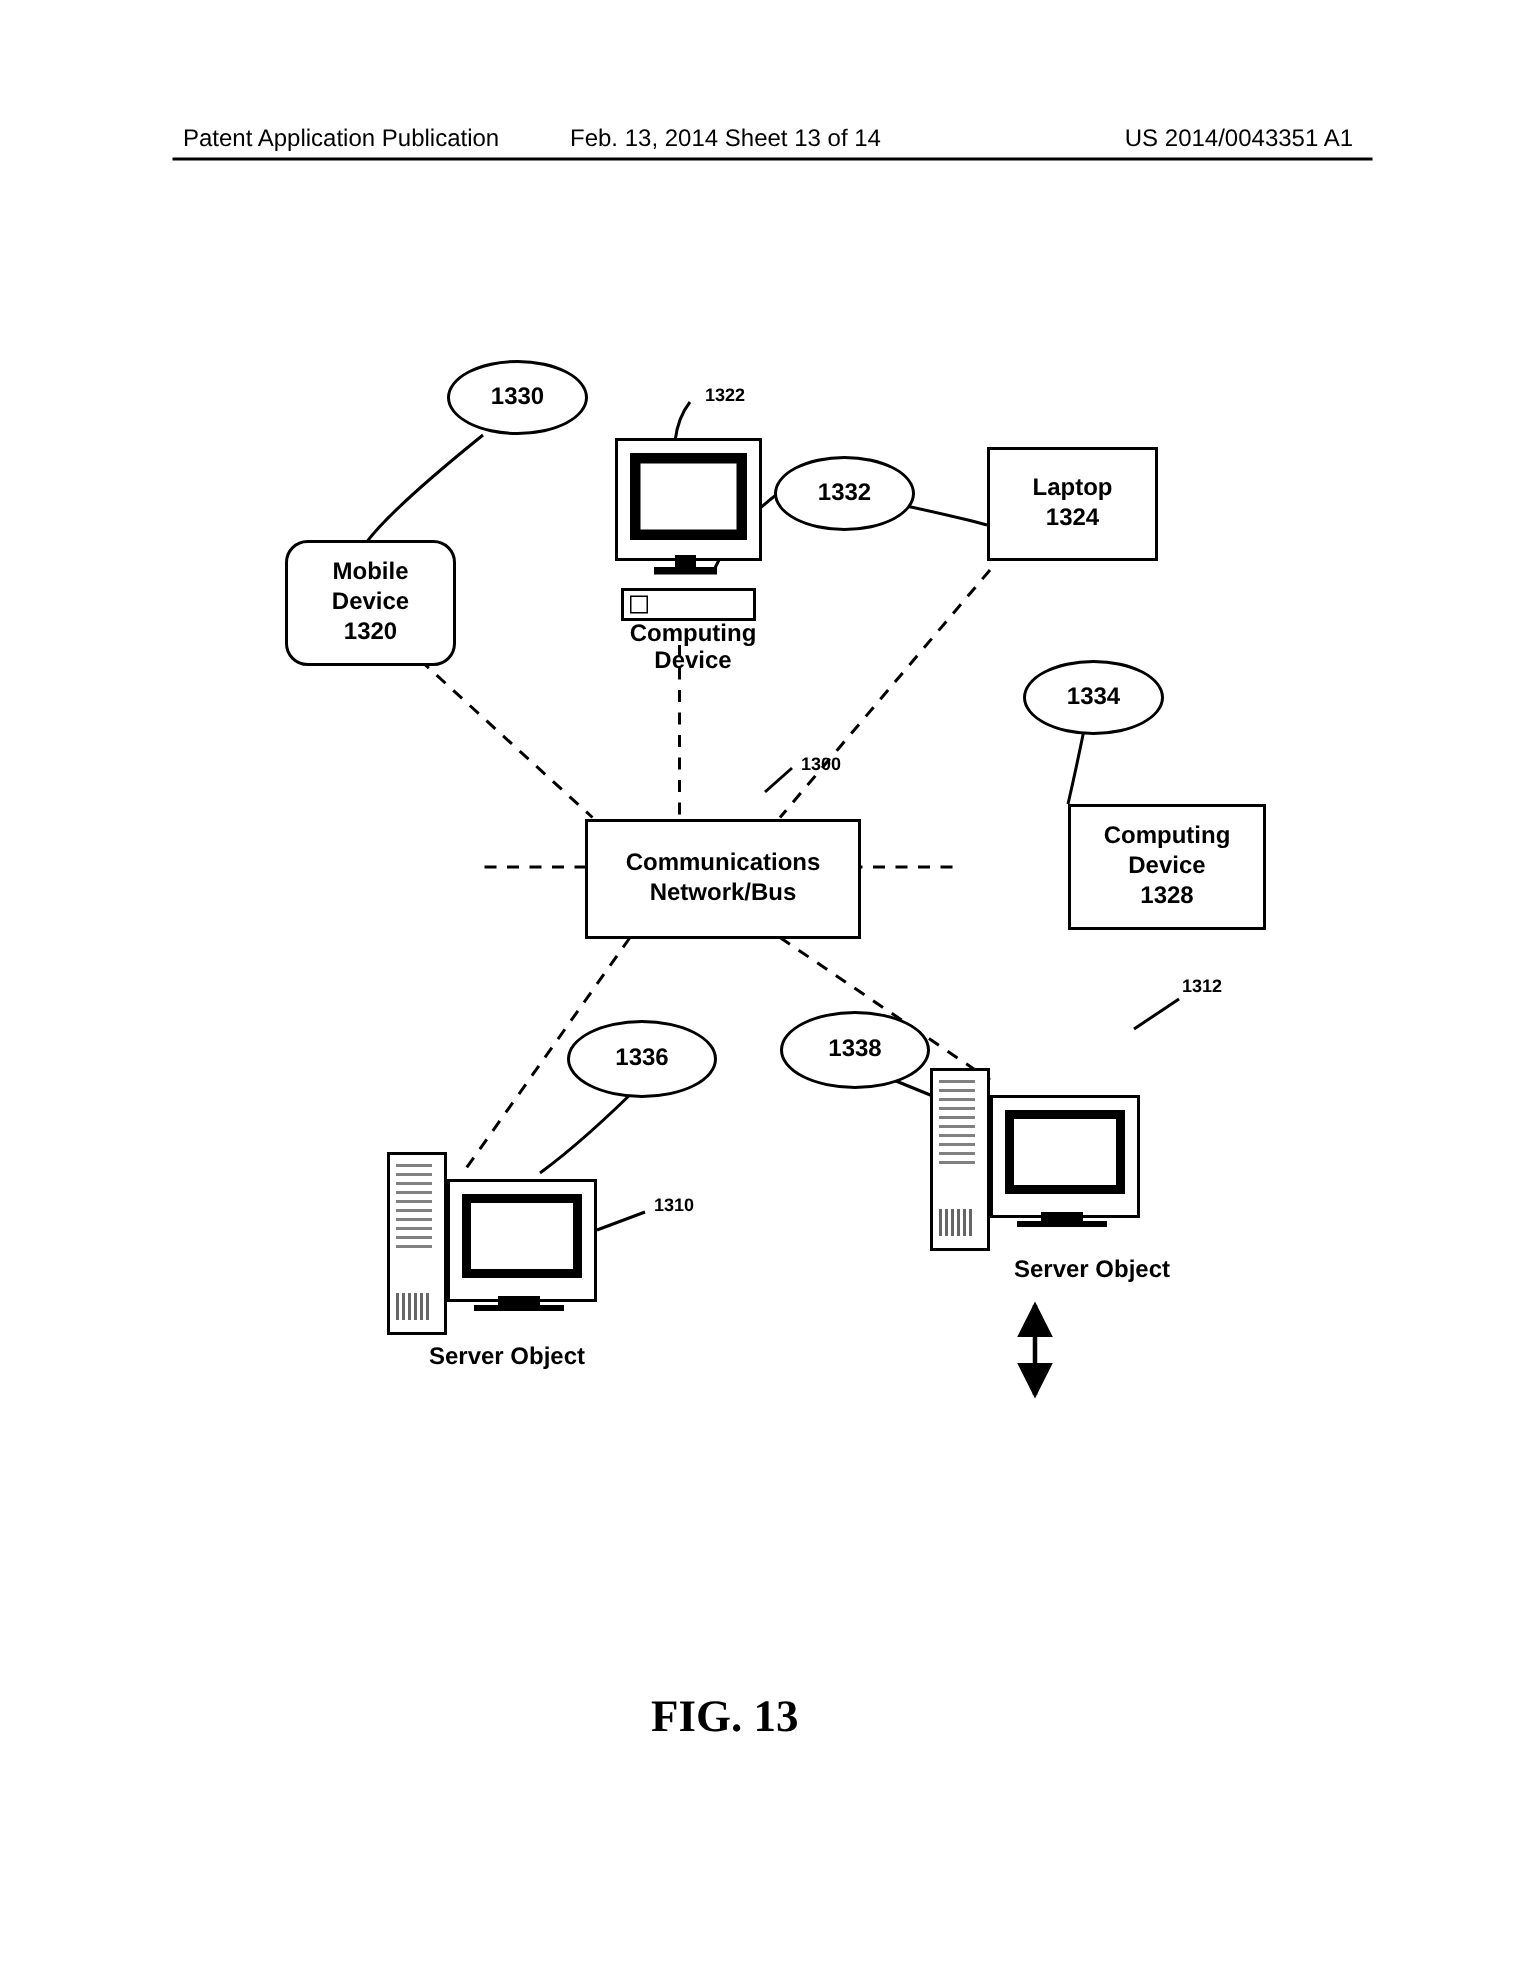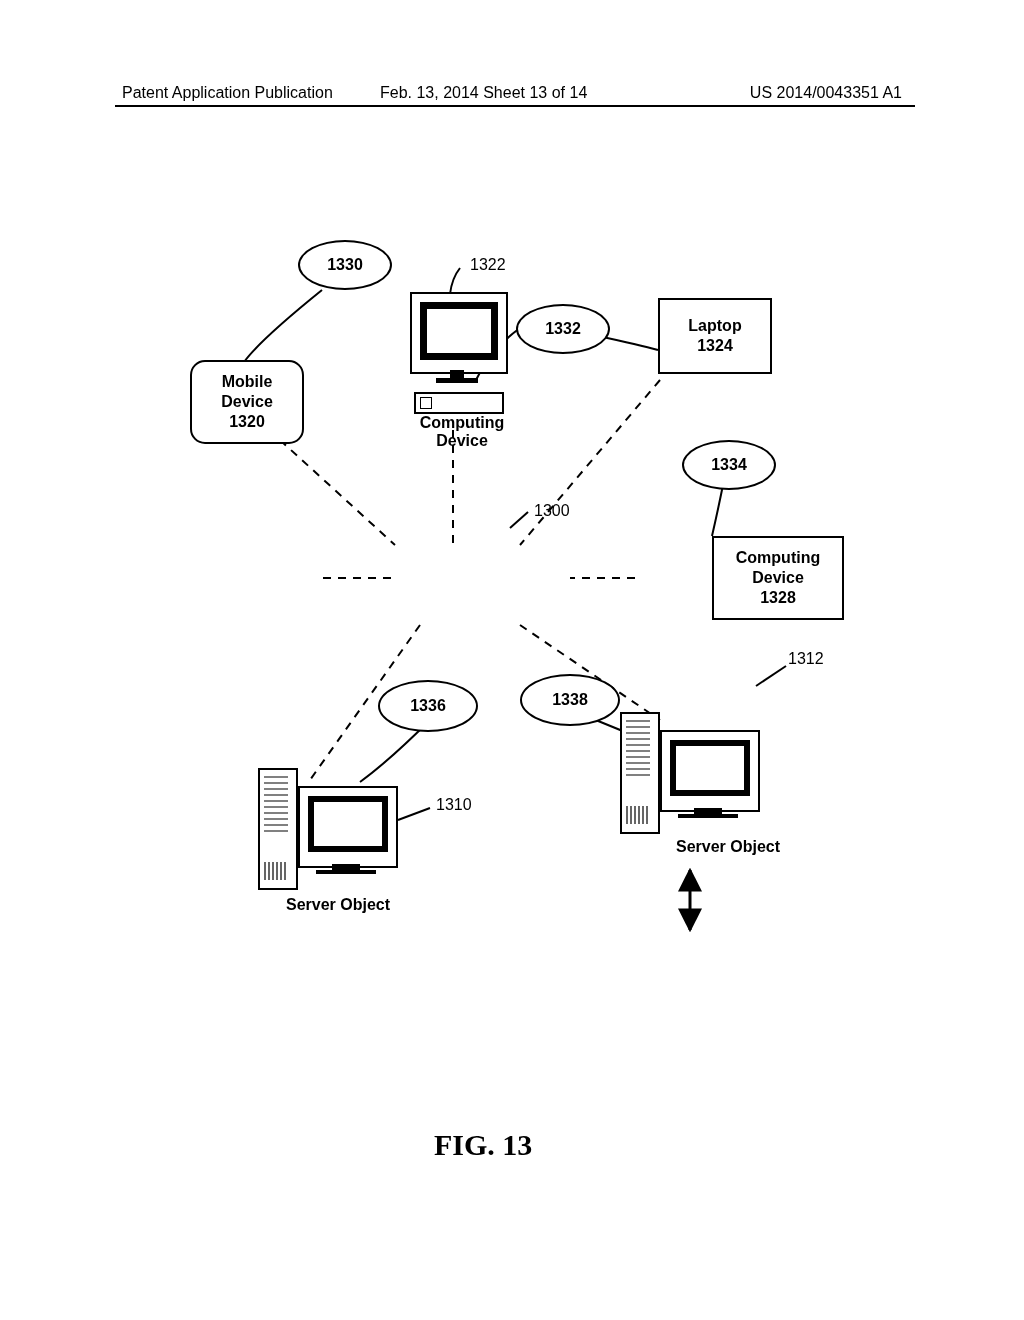--- a/index.html
+++ b/index.html
@@ -62,22 +62,22 @@
     text-align: center;
   }
   .fig-label {
     position: absolute;
     font-weight: bold;
     font-family: "Times New Roman", serif;
     font-size: 30px;
   }
   .lead-label {
     position: absolute;
-    font-weight: normal;
-    font-size: 16px;
+    font-weight: bold;
+    font-size: 12px;
   }
 
   
   .server {
     position: absolute;
     width: 140px;
     height: 130px;
   }
   .tower {
     position: absolute;
@@ -265,20 +265,22 @@
   <div class="ellipse" style="left:520px; top:674px; width:96px; height:48px;">1338</div>
 
   <div class="rect-box" style="left:190px; top:360px; width:110px; height:80px;border-radius:15px;">Mobile
 Device
 1320</div>
   <div class="rect-box" style="left:658px; top:298px; width:110px; height:72px;">Laptop
 1324</div>
   <div class="rect-box" style="left:664px; top:536px; width:128px; height:80px;margin-left:48px;">Computing
 Device
 1328</div>
+  <div class="rect-box" style="left:390px; top:546px; width:180px; height:76px;">Communications
+Network/Bus</div>
 
   <div class="pc" style="left:402px; top:292px;">
     <div class="pc-monitor"></div>
     <div class="pc-neck"></div>
     <div class="pc-stand"></div>
     <div class="pc-base"></div>
   </div>
   <div class="plain-label" style="left:392px; top:414px; width:140px;">Computing Device</div>
 
   <div class="server" style="left:258px; top:768px;">

